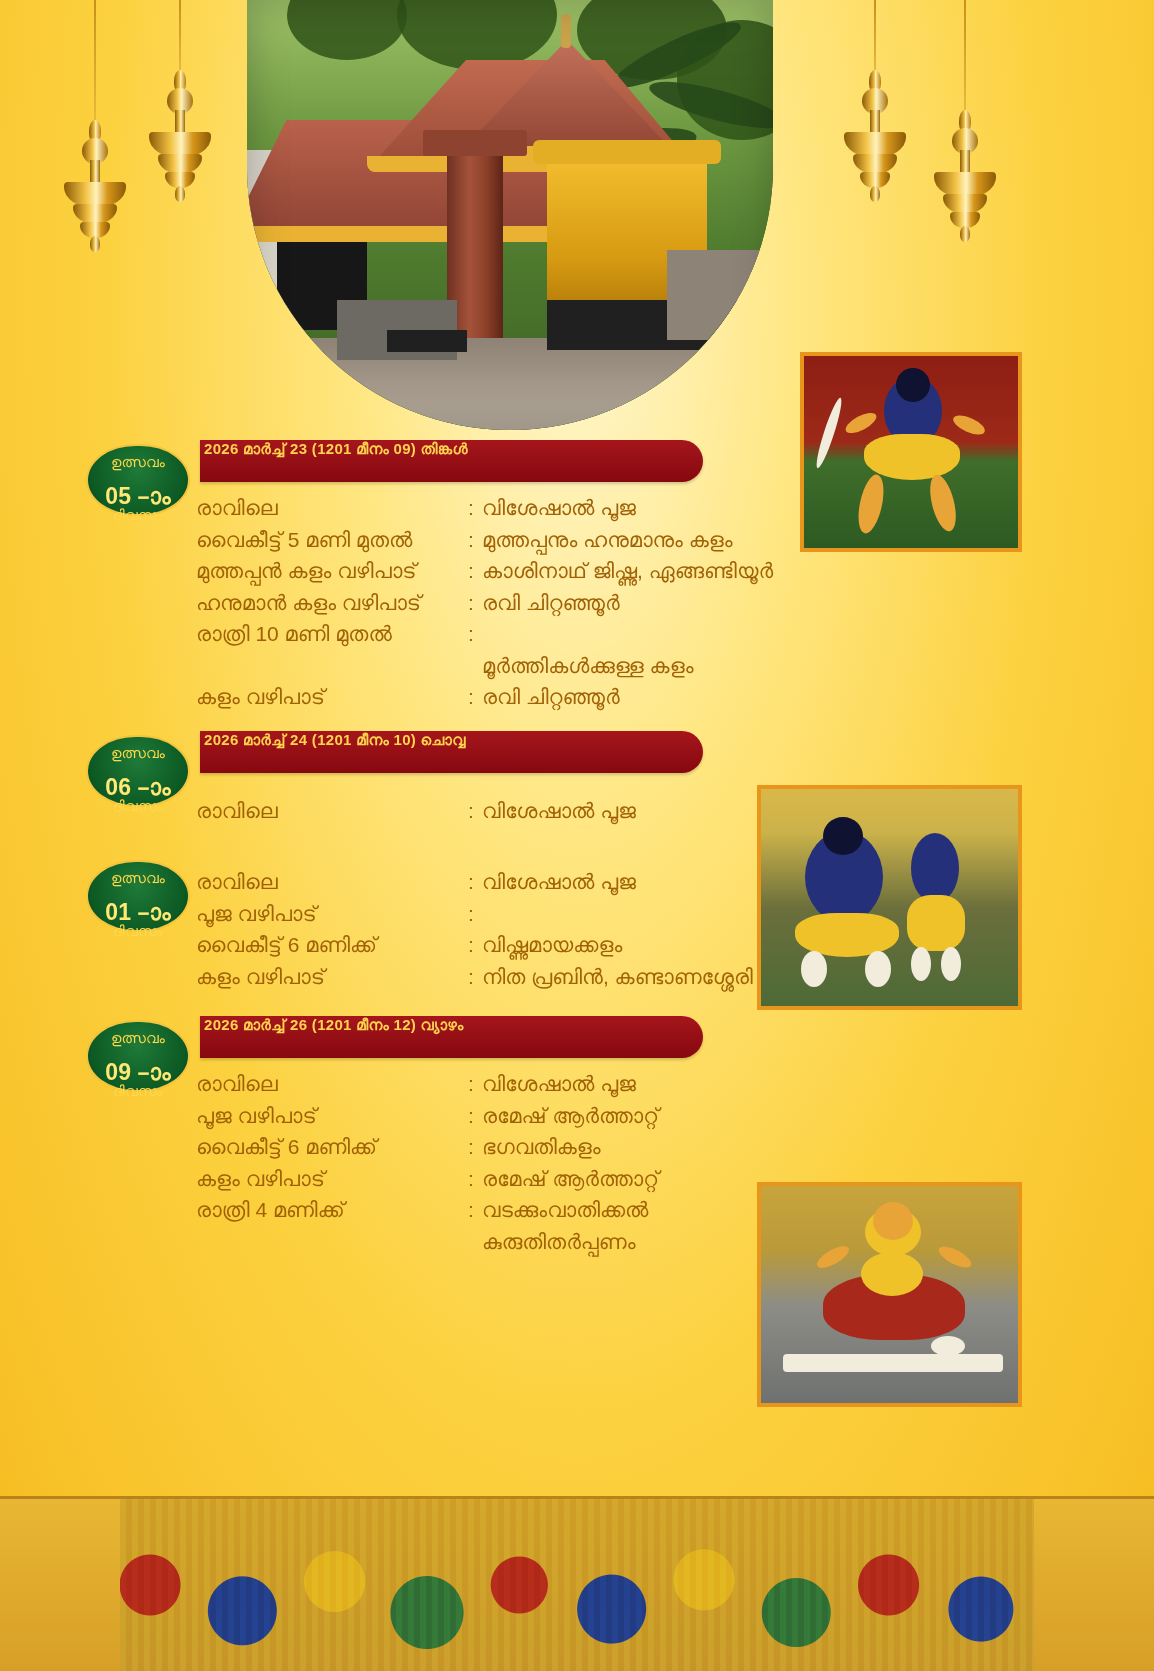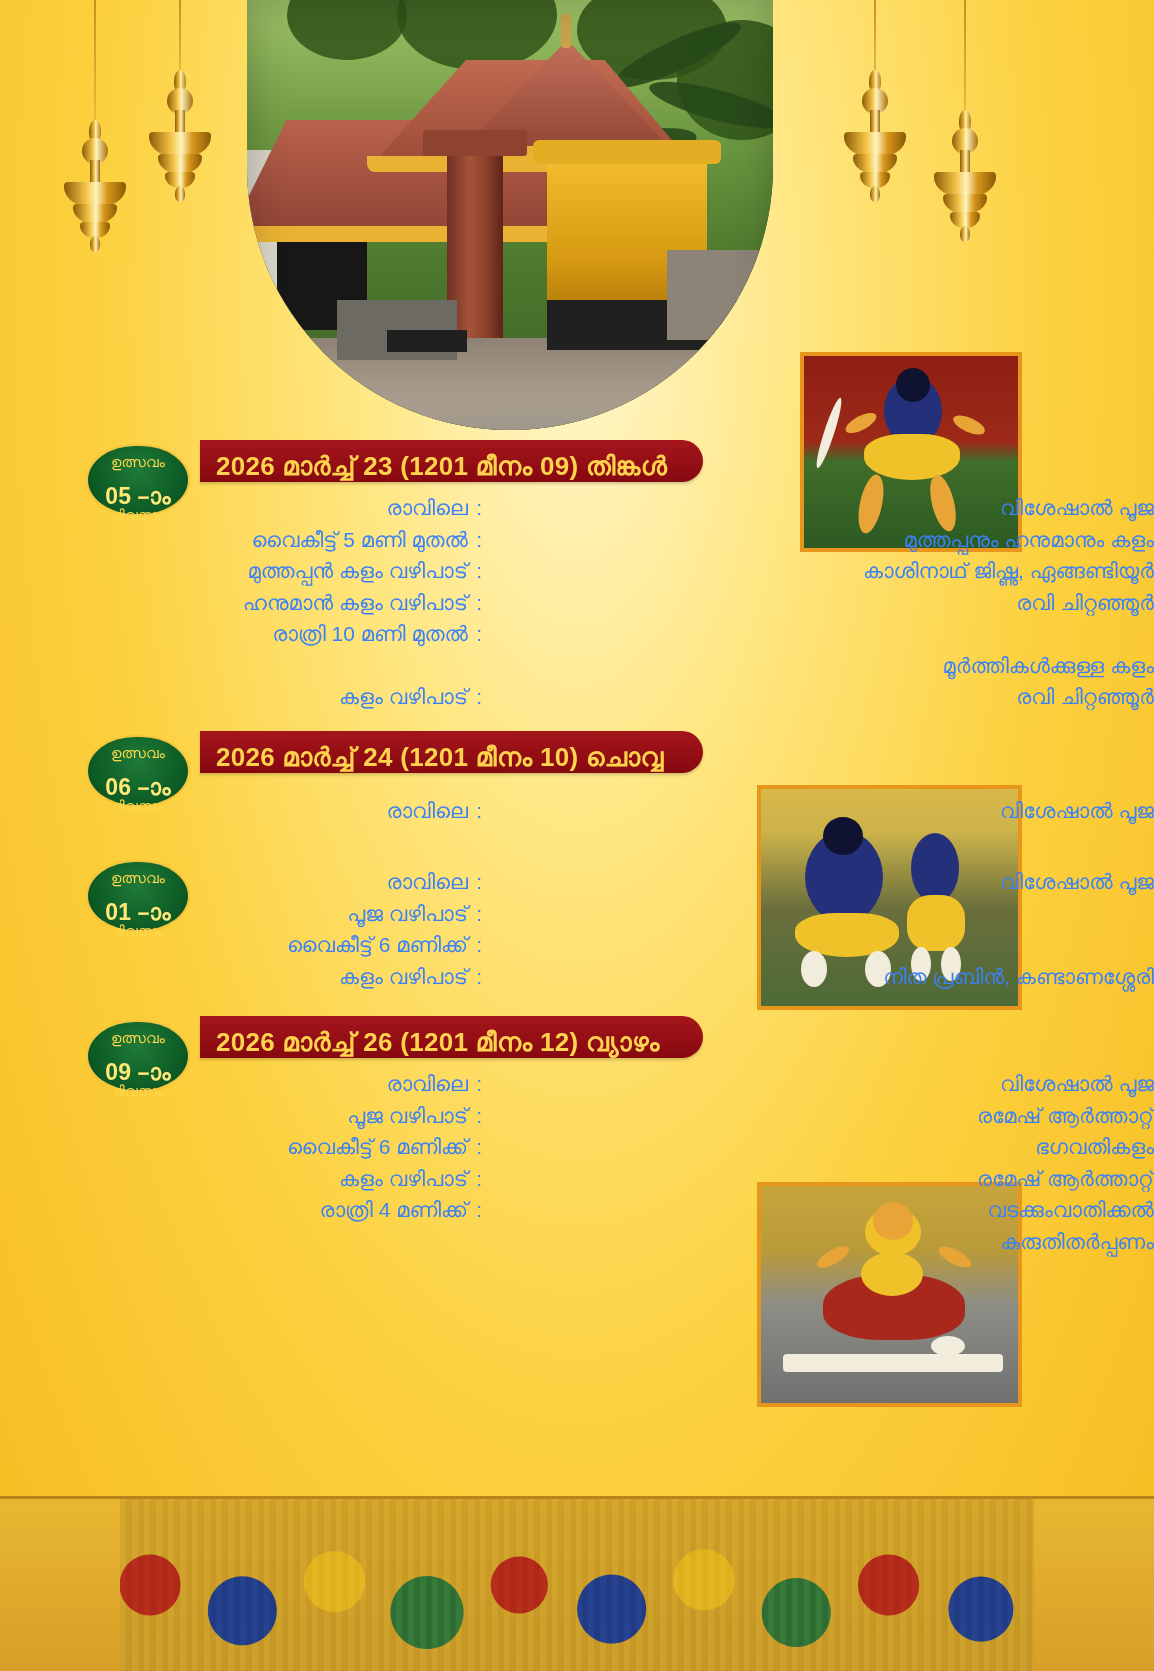--- a/index.html
+++ b/index.html
@@ -109,30 +109,30 @@
     padding-top:9px;
     letter-spacing:.2px;
   }
   .badge .num { display:block; font-size:23px; font-weight:bold; color:#ffe876; margin:14px 0 0; }
   .badge .w1, .badge .w3 { display:block; font-size:14.5px; }
 
   .datebar {
     margin-left:200px; width:503px; height:42px;
     background:linear-gradient(180deg,#a5161c,#86080f);
     border-radius:0 21px 21px 0;
-    display:flex; align-items:flex-end;
-    padding-left:16px;
+    display:flex; align-items:flex-start;
+    padding-left:4px;
     color:#ffd34d;
-    font-size:26px; font-weight:bold;
+    font-size:15px; font-weight:bold;
     letter-spacing:.3px;
     box-shadow:0 2px 3px rgba(0,0,0,.18);
   }
 
   .rows { margin-left:196px; padding-top:10px; }
-  .row { display:flex; align-items:flex-start; font-size:21px; color:#3b82f6; line-height:1.5;text-align:right; }
+  .row { display:flex; align-items:flex-start; font-size:21px; color:#a16207; line-height:1.5; }
   .row .label { width:272px; flex:0 0 272px; }
   .row .colon { width:14px; flex:0 0 14px; }
   .row .value { flex:1; }
   .row.cont .label { visibility:hidden; }
   .row.cont .colon { visibility:hidden; }
 
   
   .bottom-strip {
     position:absolute; left:0; bottom:0; width:1154px; height:175px;
     background:linear-gradient(180deg,#d9a72c 0%, #c9922a 6%, #caa23f 100%);
@@ -363,20 +363,21 @@
         <div class="colon">:</div>
         <div class="value">വിശേഷാൽ പൂജ</div>
       </div>
       <div class="row">
         <div class="label">പൂജ വഴിപാട്</div>
         <div class="colon">:</div>
       </div>
       <div class="row">
         <div class="label">വൈകീട്ട് 6 മണിക്ക്</div>
         <div class="colon">:</div>
+        <div class="value">വിഷ്ണുമായക്കളം</div>
       </div>
       <div class="row">
         <div class="label">കളം വഴിപാട്</div>
         <div class="colon">:</div>
         <div class="value">നിത പ്രബിൻ, കണ്ടാണശ്ശേരി</div>
       </div>
     </div>
   </div>
 
   <div class="day-block" style="margin-top:24px;">

